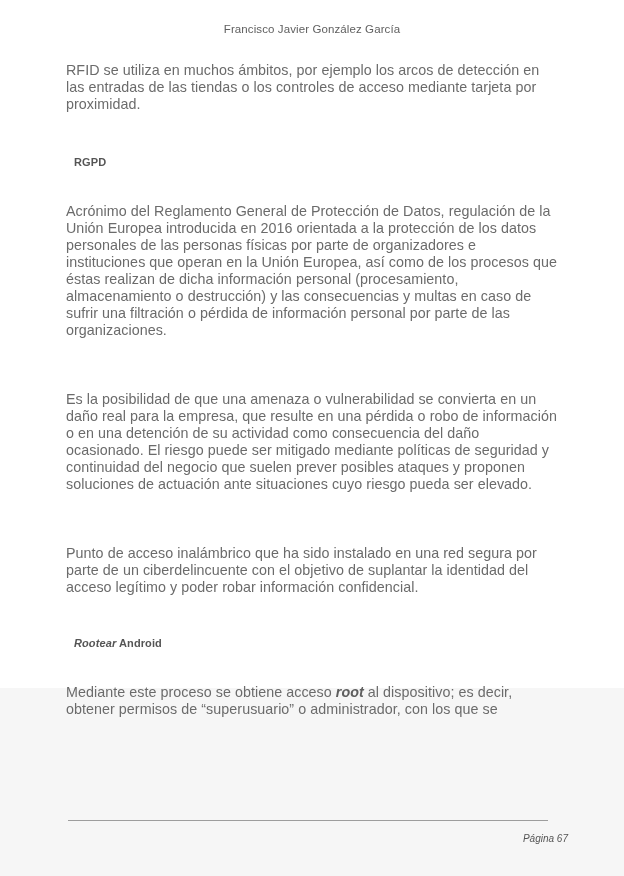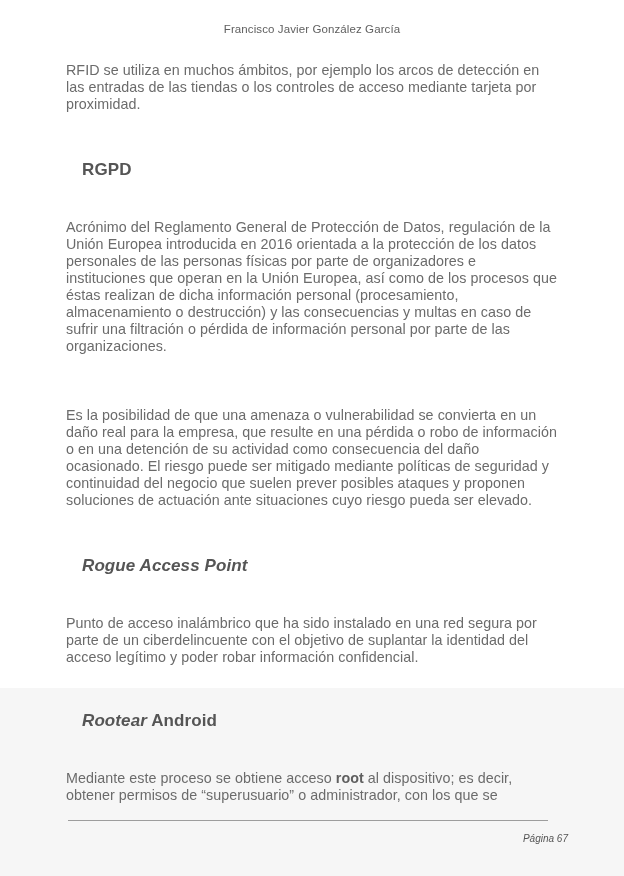--- a/index.html
+++ b/index.html
@@ -55,38 +55,39 @@
   .para {
     margin: 0 0 0 0;
     font-size: 14.3px;
     line-height: 17px;
     color: #6b6b6b;
     text-align: left;
     letter-spacing: 0.05px;
   }
 
   .heading {
-    margin: 16px;
-    font-size: 17px;
+    margin: 8px;
+    font-size: 11px;
     line-height: 22px;
     font-weight: bold;
     color: #555555;
     letter-spacing: 0.1px;
   }
 
   .heading.italic-lead {
     font-style: italic;
   }
   .heading .upright {
     font-style: normal;
   }
 
   .para b,
   .para .bi {
     font-weight: bold;
+    font-style: italic;
     color: #5f5f5f;
   }
 
   
   .block-gap-head { height: 30px; }
   .block-gap-para { height: 22px; }
   .block-gap-head-sm { height: 28px; }
 
   
   .footer-rule {
@@ -124,21 +125,20 @@
     <div class="block-gap-para"></div>
     <p class="para">Acrónimo del Reglamento General de Protección de Datos, regulación de la Unión Europea introducida en 2016 orientada a la protección de los datos personales de las personas físicas por parte de organizadores e instituciones que operan en la Unión Europea, así como de los procesos que éstas realizan de dicha información personal (procesamiento, almacenamiento o destrucción) y las consecuencias y multas en caso de sufrir una filtración o pérdida de información personal por parte de las organizaciones.</p>
 
     <div class="block-gap-head"></div>
 
     <div class="block-gap-para"></div>
     <p class="para">Es la posibilidad de que una amenaza o vulnerabilidad se convierta en un daño real para la empresa, que resulte en una pérdida o robo de información o en una detención de su actividad como consecuencia del daño ocasionado. El riesgo puede ser mitigado mediante políticas de seguridad y continuidad del negocio que suelen prever posibles ataques y proponen soluciones de actuación ante situaciones cuyo riesgo pueda ser elevado.</p>
 
     <div class="block-gap-head"></div>
 
-    <h2 class="heading italic-lead">Rogue Access Point</h2>
     <div class="block-gap-para"></div>
     <p class="para">Punto de acceso inalámbrico que ha sido instalado en una red segura por parte de un ciberdelincuente con el objetivo de suplantar la identidad del acceso legítimo y poder robar información confidencial.</p>
 
     <div class="block-gap-head-sm"></div>
 
     <h2 class="heading italic-lead"><span>Rootear</span><span class="upright"> Android</span></h2>
     <div class="block-gap-para"></div>
     <p class="para"><span>Mediante este proceso se obtiene acceso </span><span class="bi">root</span><span> al dispositivo; es decir, obtener permisos de “superusuario” o administrador, con los que se</span></p>
 
   </div>

